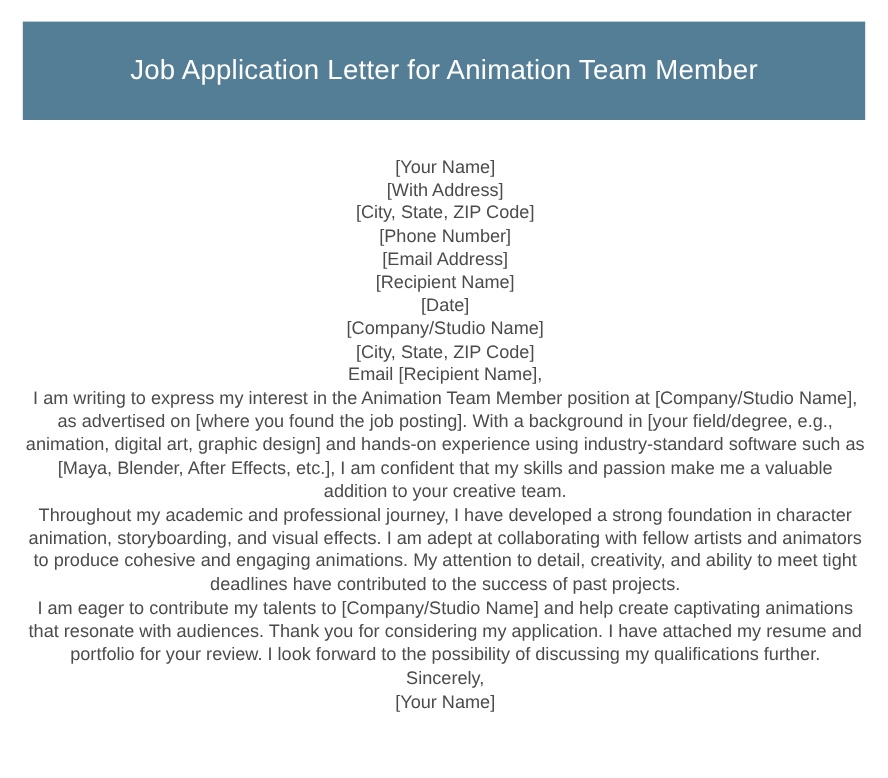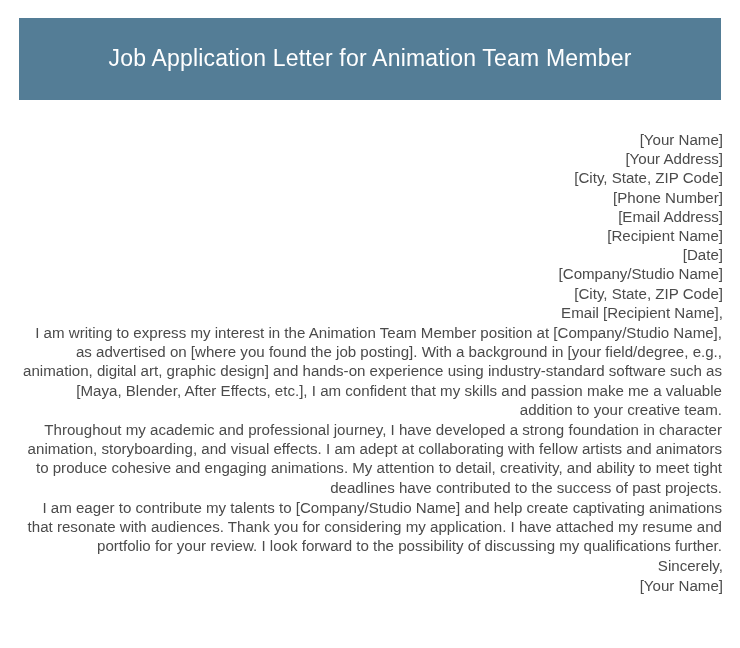--- a/index.html
+++ b/index.html
@@ -44,21 +44,21 @@
   .letter-body {
     position: absolute;
     left: 19px;
     top: 130px;
     width: 704px;
     color: #4b4b4b;
     font-size: 15.1px;
     line-height: 19.2px;
     font-family: "Liberation Sans", sans-serif;
     font-weight: 400;
-    text-align: right;
+    text-align: center;
   }
   .letter-line {
     display: block;
     white-space: normal;
   }
   .letter-para {
     display: block;
     margin: 1px;
     padding: 0;
   }
@@ -68,21 +68,21 @@
 
 <div class="page">
 
   <div class="header-banner">
     <div class="header-title">Job Application Letter for Animation Team Member</div>
   </div>
 
   <div class="letter-body">
 
     <span class="letter-line">[Your Name]</span>
-    <span class="letter-line">[Your Address]</span>
+    <span class="letter-line">[With Address]</span>
     <span class="letter-line">[City, State, ZIP Code]</span>
     <span class="letter-line">[Phone Number]</span>
     <span class="letter-line">[Email Address]</span>
 
     <span class="letter-line">[Recipient Name]</span>
 
     <span class="letter-line">[Date]</span>
     <span class="letter-line">[Company/Studio Name]</span>
     <span class="letter-line">[City, State, ZIP Code]</span>
 

